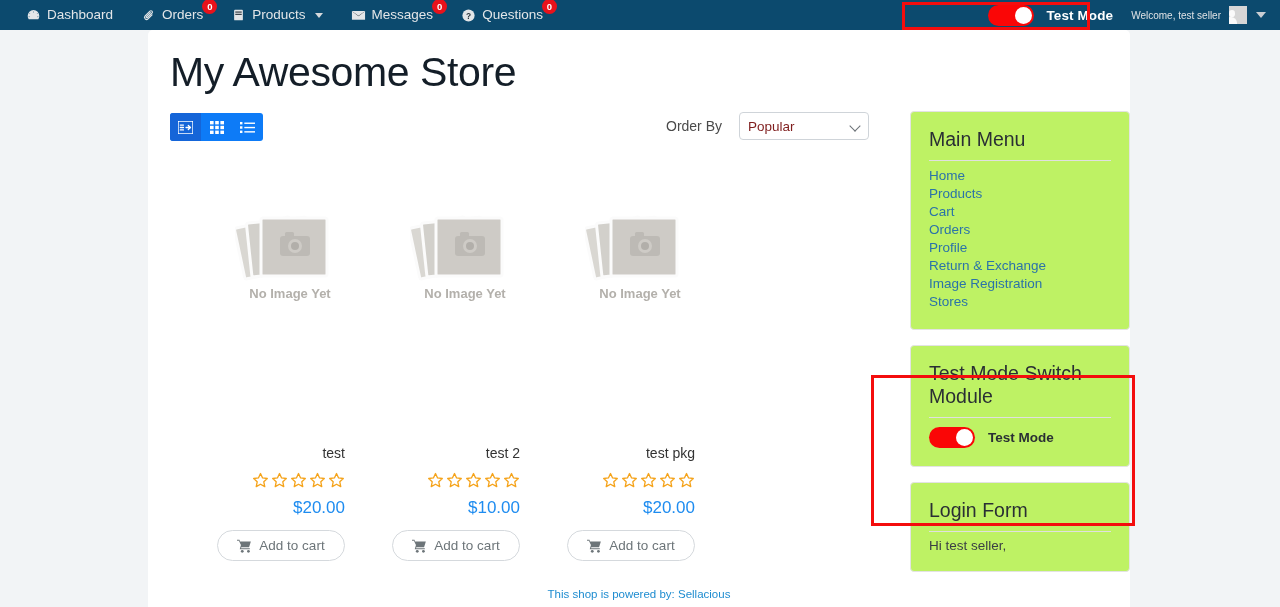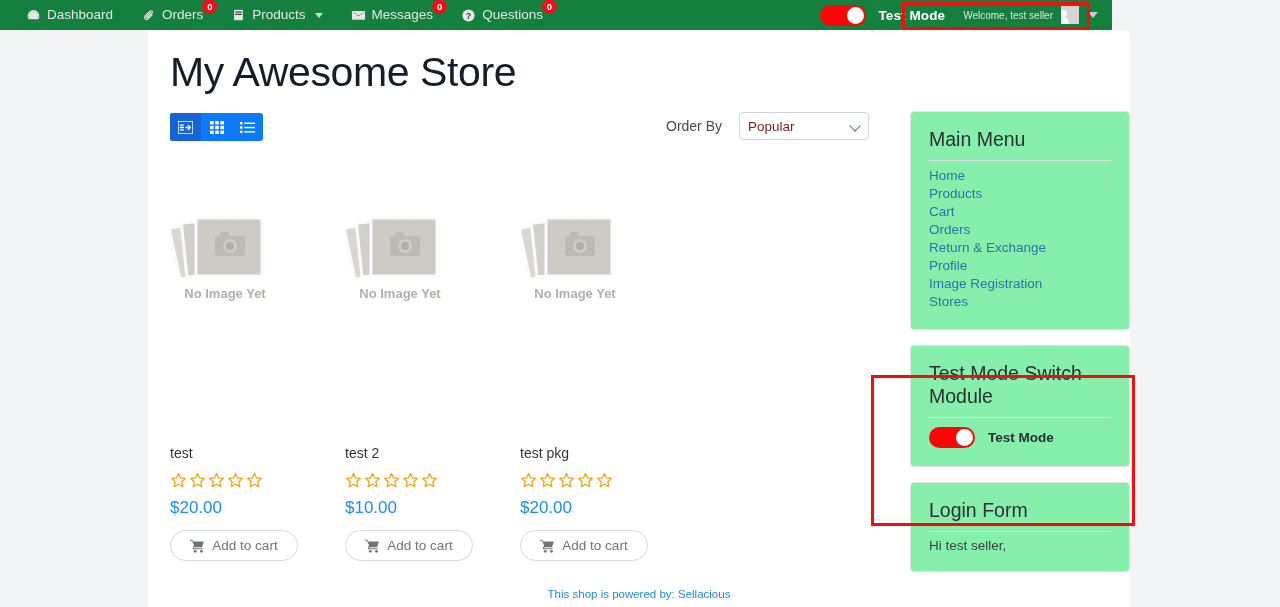--- a/index.html
+++ b/index.html
@@ -8,22 +8,22 @@
     width: 1280px; height: 607px;
     overflow: hidden;
     background: #f2f4f6;
     font-family: "Liberation Sans", sans-serif;
     color: #333;
   }
 
   
   .navbar {
     position: absolute; top: 0; left: 0;
-    width: 1112px; height: 30px;
-    background: #15803d;
+    width: 1280px; height: 30px;
+    background: #0c4a6e;
     display: flex; align-items: flex-start;
     color: #e8eaec;
     font-size: 13.5px;
   }
   .nav-left { display: flex; align-items: center; padding-left: 12px; }
   .nav-item {
     position: relative;
     display: flex; align-items: center;
     gap: 6px;
     padding: 0 14px;
@@ -179,21 +179,21 @@
 
   
   .products {
     position: absolute;
     left: 22px; top: 145px;
     display: flex;
     gap: 0px;
   }
   .pcard {
     width: 175px;
-    display: flex; flex-direction: column; align-items: flex-start;
+    display: flex; flex-direction: column; align-items: flex-end;
     cursor: pointer;
   }
   .pthumb {
     width: 110px; height: 110px;
     position: relative;
     margin-top: 25px;
   }
   .pname {
     font-size: 14px;
     color: #333;
@@ -243,21 +243,21 @@
     text-align: center;
   }
 
   
   .sidebar {
     position: absolute;
     left: 762px; top: 81px;
     width: 220px;
   }
   .module {
-    background: #86efac;
+    background: #bef264;
     border: 1px solid #e3e3e3;
     border-radius: 4px;
     padding: 16px 18px 18px 18px;
     margin-bottom: 15px;
   }
   .module-title {
     font-size: 19.5px;
     color: #2a2f34;
     font-weight: 400;
     line-height: 1.18;
@@ -601,22 +601,22 @@
     </div>
 
     <div class="sidebar">
 
       <div class="module">
         <div class="module-title">Main Menu</div>
         <a class="menu-link">Home</a>
         <a class="menu-link">Products</a>
         <a class="menu-link">Cart</a>
         <a class="menu-link">Orders</a>
+        <a class="menu-link">Profile</a>
         <a class="menu-link">Return &amp; Exchange</a>
-        <a class="menu-link">Profile</a>
         <a class="menu-link">Image Registration</a>
         <a class="menu-link">Stores</a>
       </div>
 
       <div class="module" style="min-height:122px;">
         <div class="module-title">Test Mode Switch Module</div>
         <div class="tms-row">
           <div class="toggle">
             <div class="knob"></div>
           </div>

